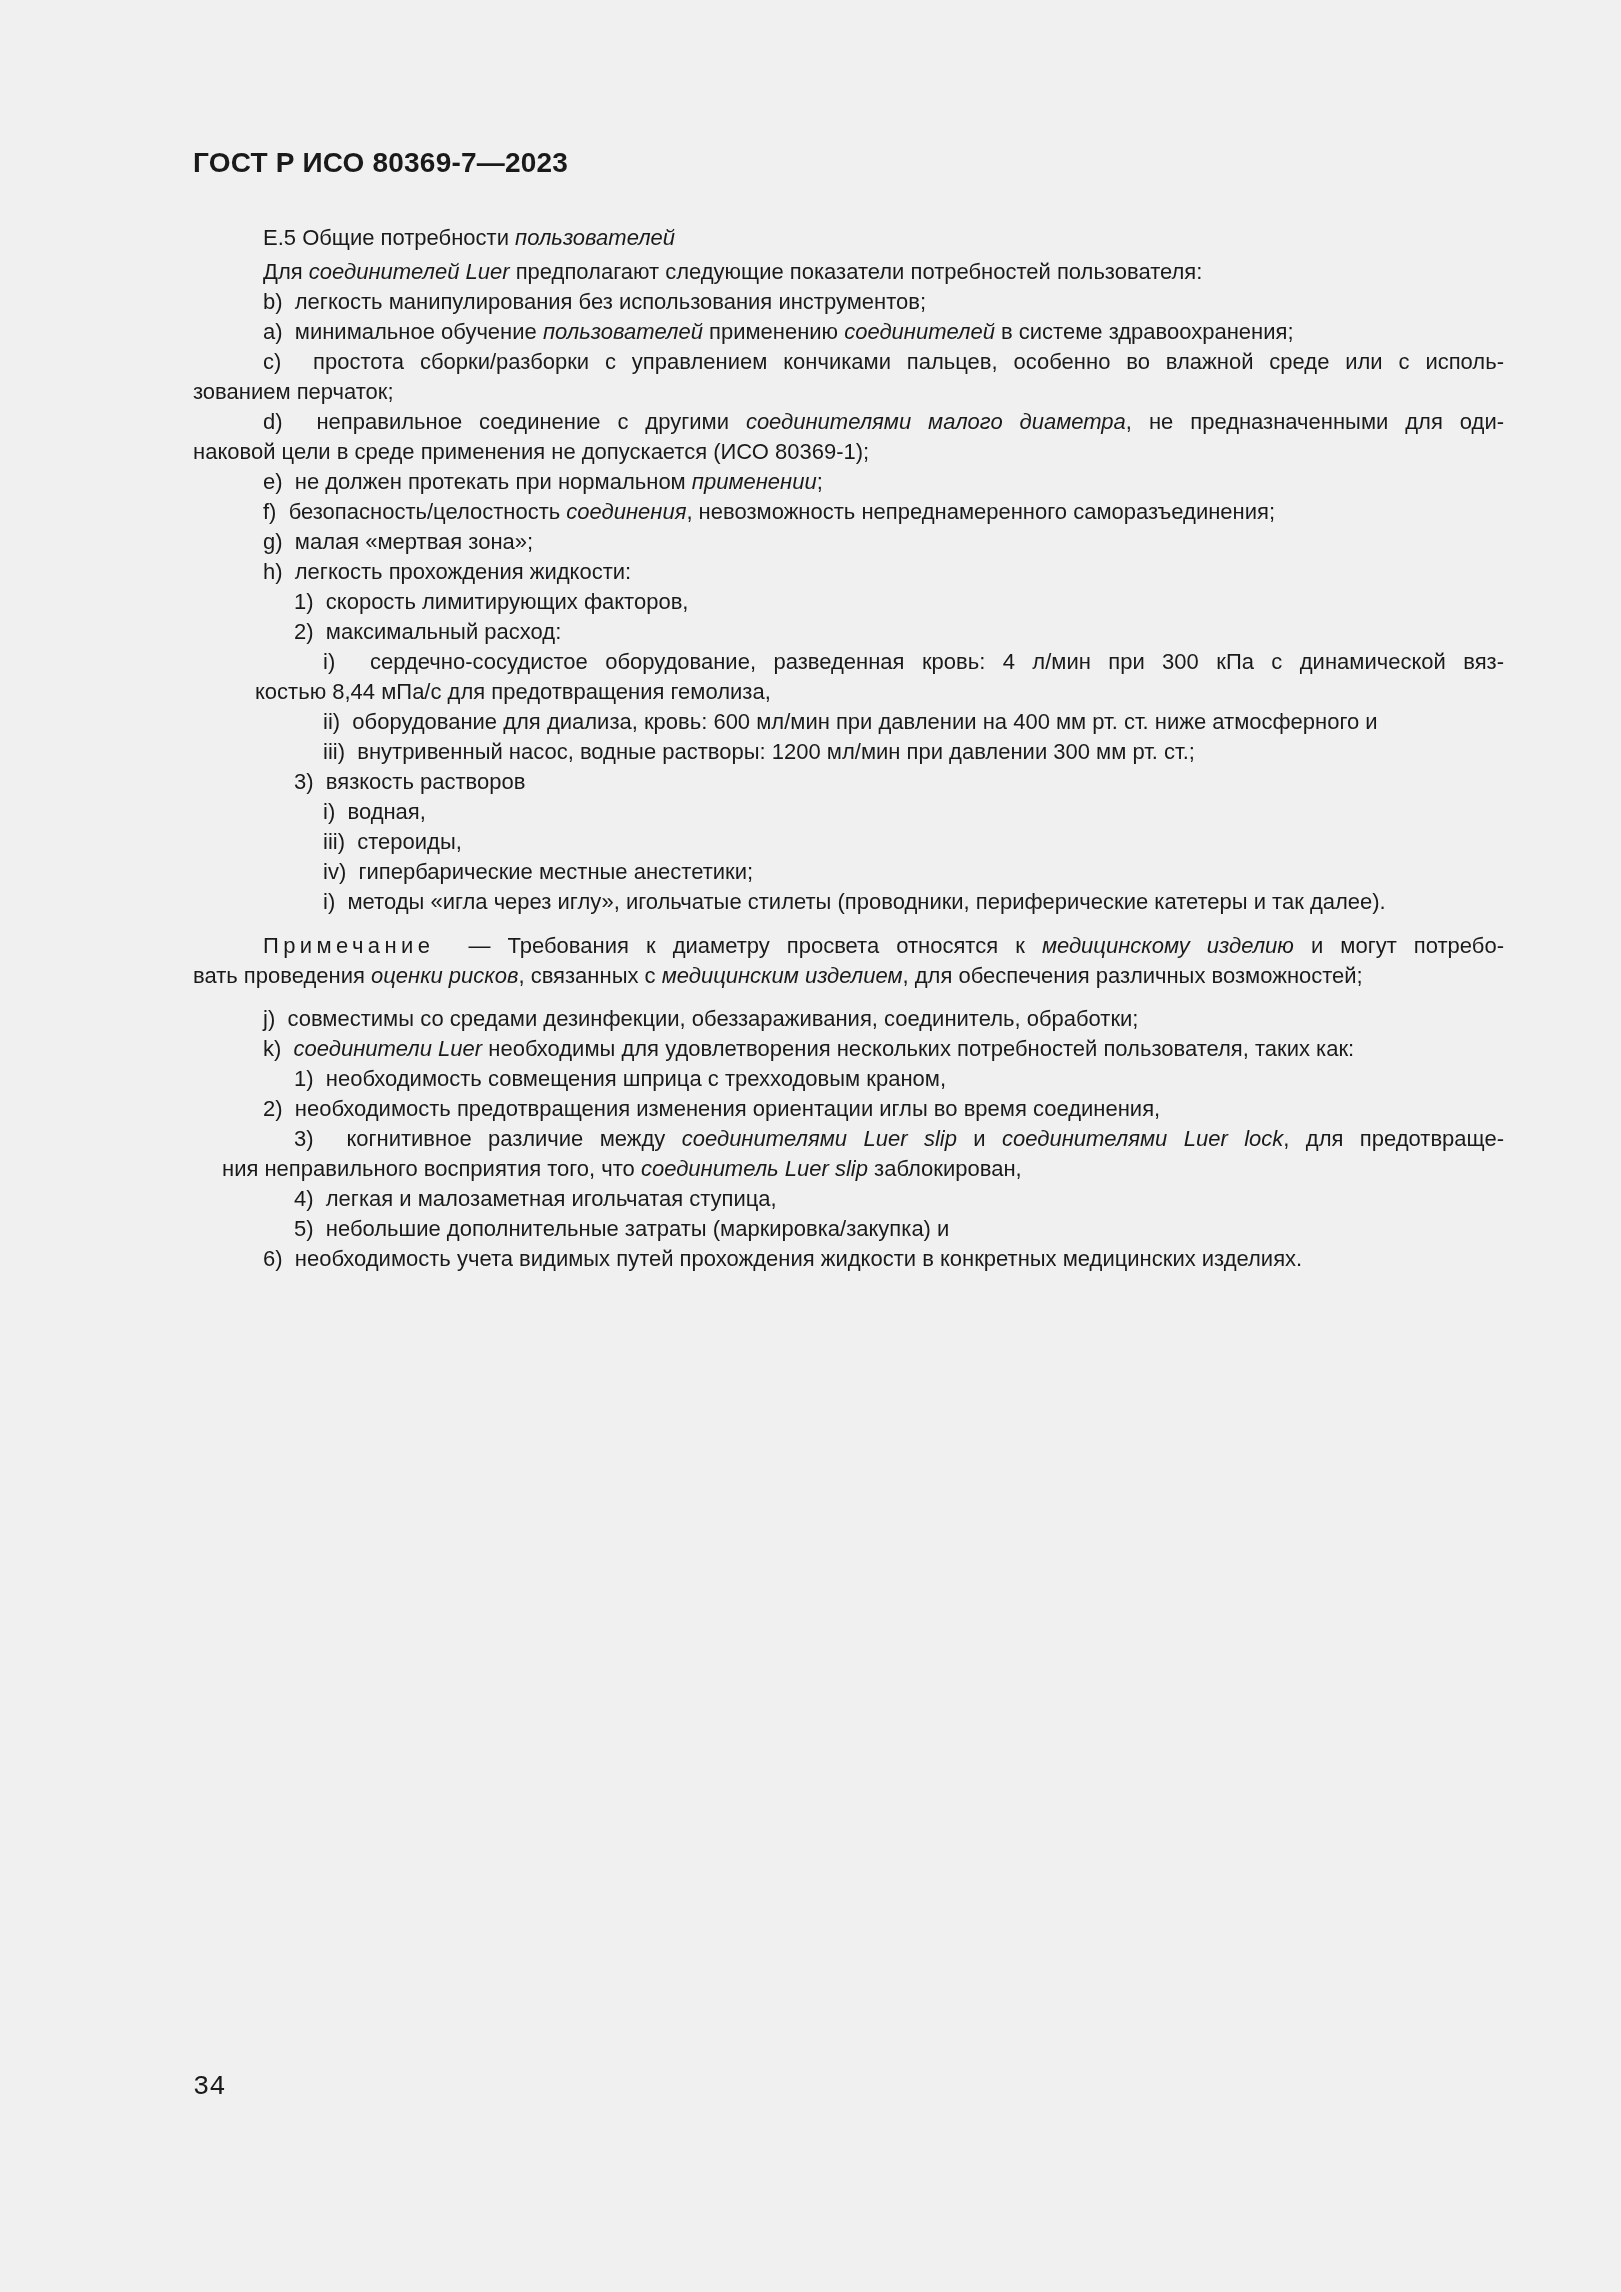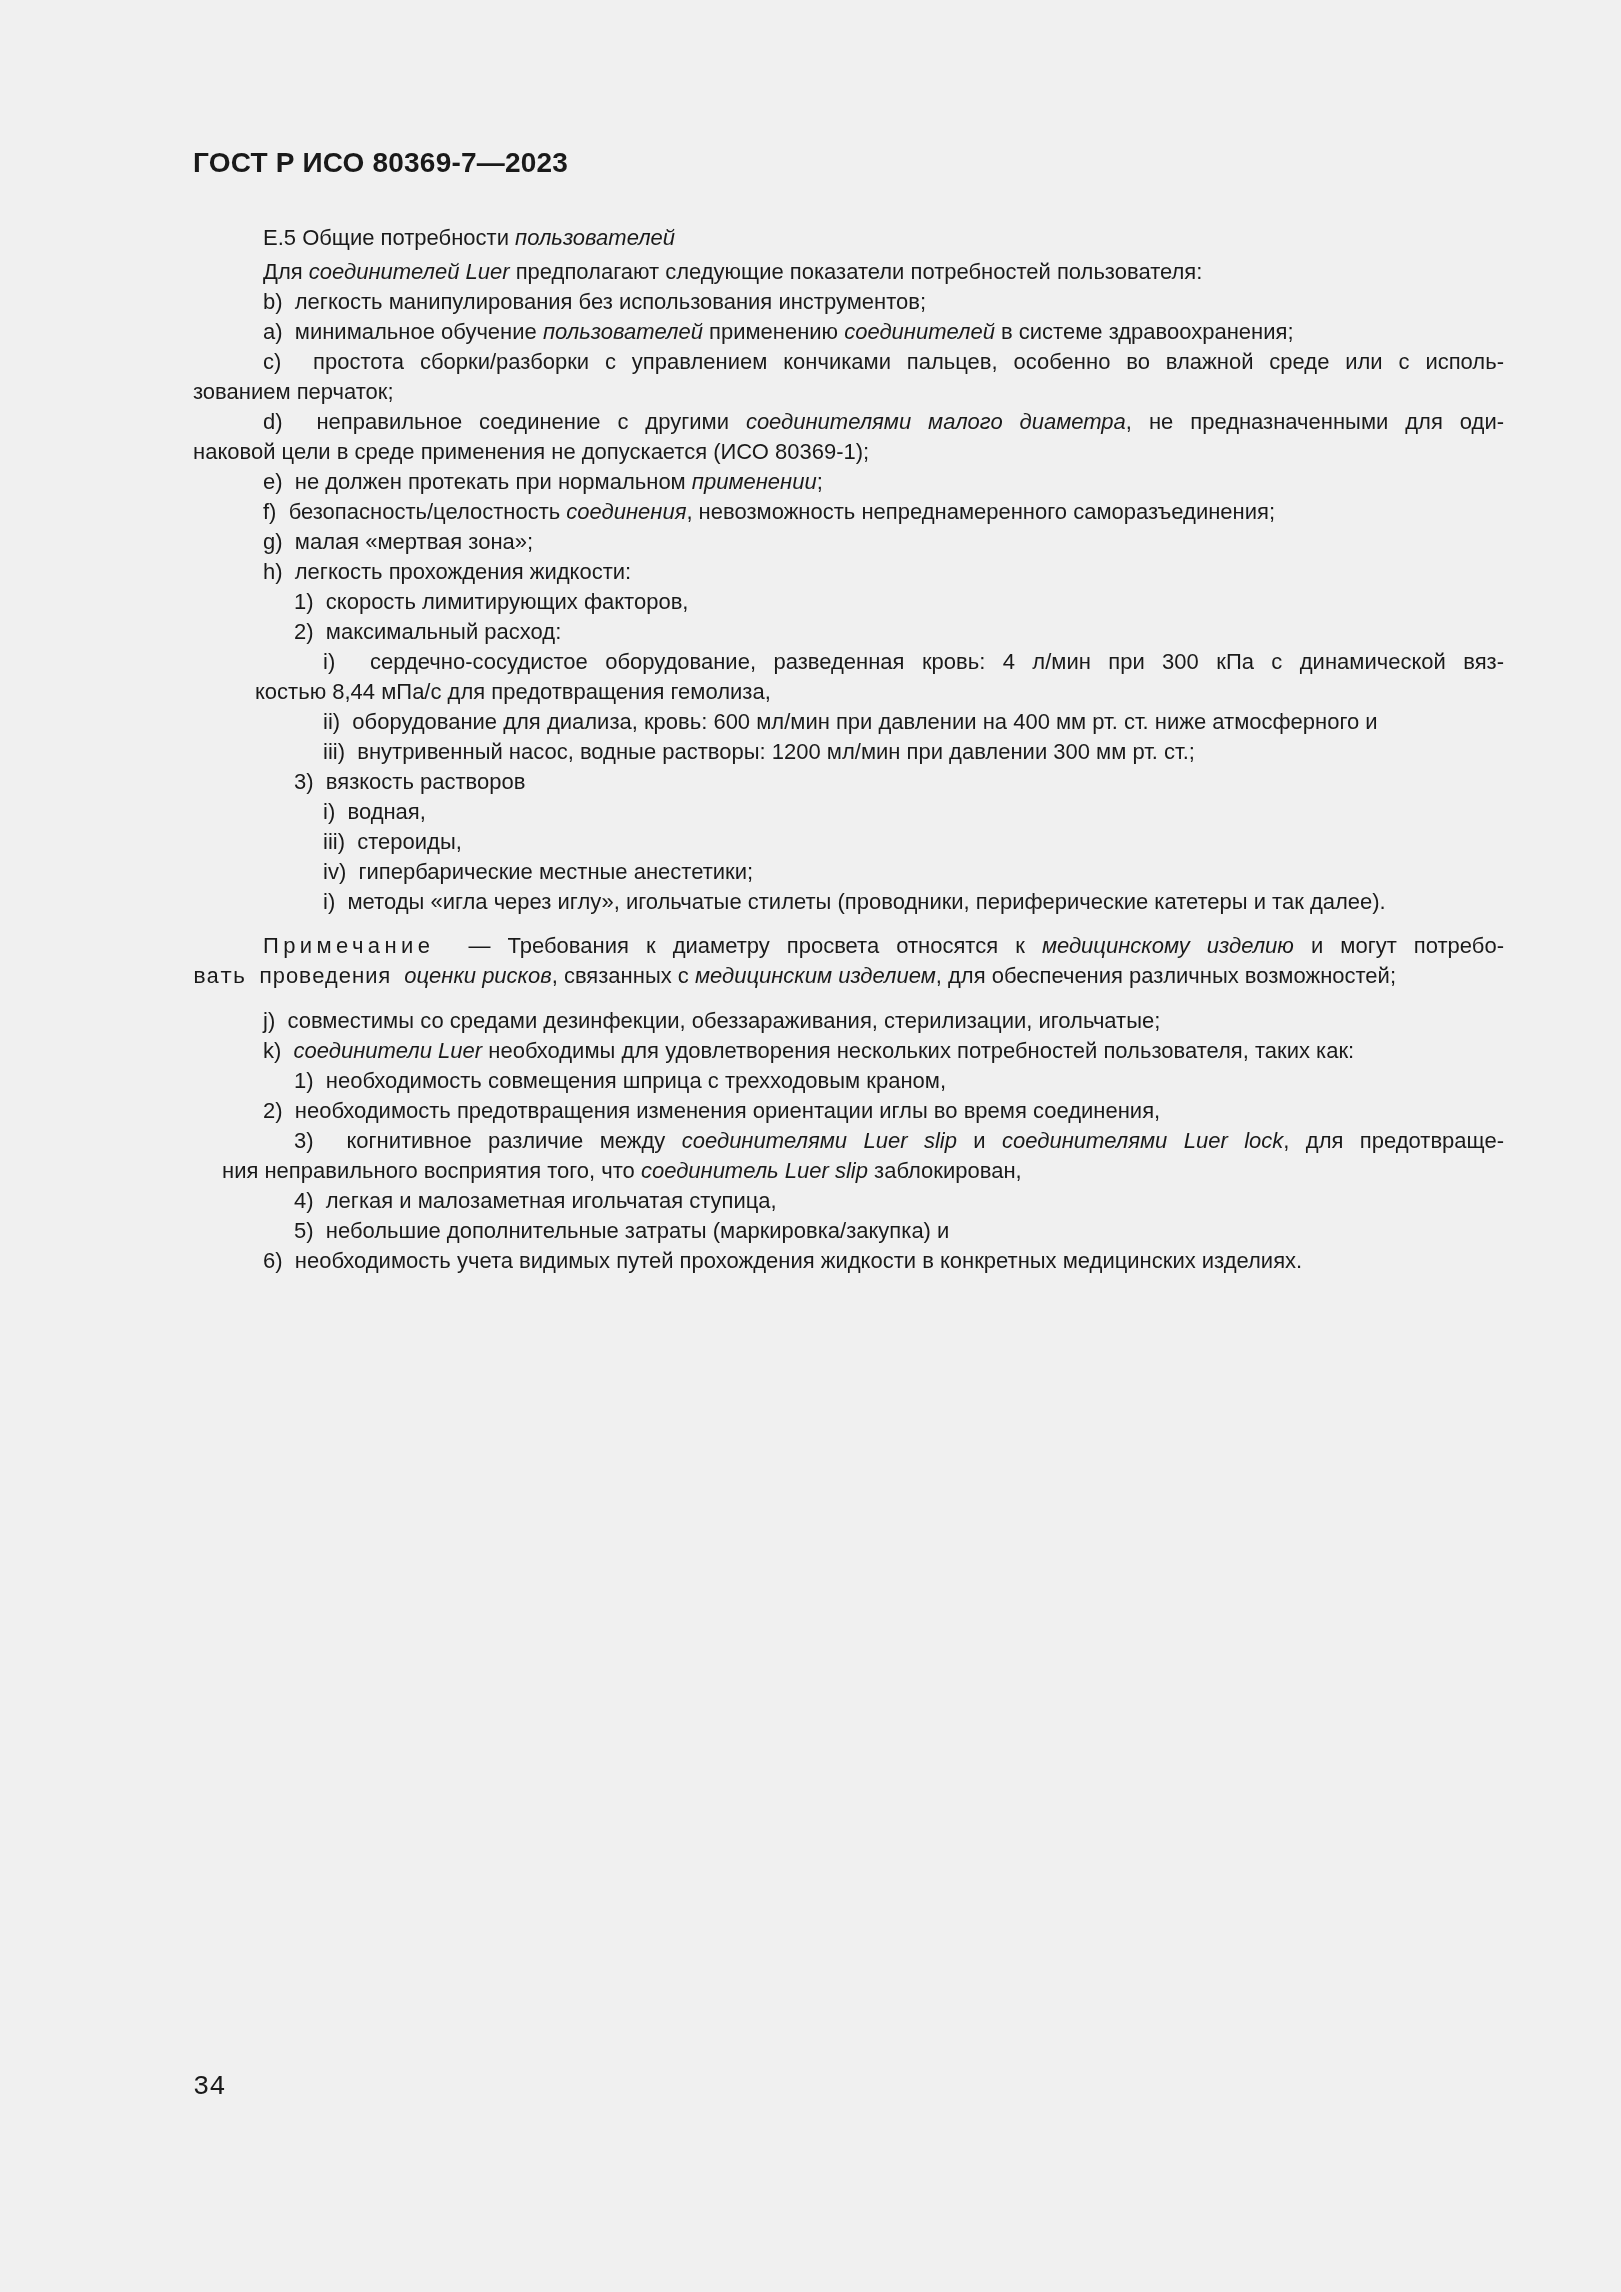--- a/index.html
+++ b/index.html
@@ -61,22 +61,22 @@
       <div class="line l3 just"><span style="white-space: pre;">i)  сердечно-сосудистое оборудование, разведенная кровь: 4 л/мин при 300 кПа с динамической вяз-</span></div>
       <div class="line l-cont"><span style="white-space: pre;">костью 8,44 мПа/с для предотвращения гемолиза,</span></div>
       <div class="line l3"><span style="white-space: pre;">ii)  оборудование для диализа, кровь: 600 мл/мин при давлении на 400 мм рт. ст. ниже атмосферного и</span></div>
       <div class="line l3"><span style="white-space: pre;">iii)  внутривенный насос, водные растворы: 1200 мл/мин при давлении 300 мм рт. ст.;</span></div>
       <div class="line l2"><span style="white-space: pre;">3)  вязкость растворов</span></div>
       <div class="line l3"><span style="white-space: pre;">i)  водная,</span></div>
       <div class="line l3"><span style="white-space: pre;">iii)  стероиды,</span></div>
       <div class="line l3"><span style="white-space: pre;">iv)  гипербарические местные анестетики;</span></div>
       <div class="line l3"><span style="white-space: pre;">i)  методы «игла через иглу», игольчатые стилеты (проводники, периферические катетеры и так далее).</span></div>
       <div class="line l1 just gap-before"><span class="spaced" style="white-space: pre;">Примечание</span><span style="white-space: pre;">  — Требования к диаметру просвета относятся к </span><em style="white-space: pre;">медицинскому изделию</em><span style="white-space: pre;"> и могут потребо-</span></div>
-      <div class="line l0 gap-after"><span style="white-space: pre; font-family: Liberation Mono, monospace;">вать проведения </span><em style="white-space: pre;">оценки рисков</em><span style="white-space: pre;">, связанных с </span><em style="white-space: pre;">медицинским изделием</em><span style="white-space: pre;">, для обеспечения различных возможностей;</span></div>
-      <div class="line l1"><span style="white-space: pre;">j)  совместимы со средами дезинфекции, обеззараживания, стерилизации, игольчатые;</span></div>
+      <div class="line l0 gap-after"><span style="white-space: pre;">вать проведения </span><em style="white-space: pre;">оценки рисков</em><span style="white-space: pre;">, связанных с </span><em style="white-space: pre;">медицинским изделием</em><span style="white-space: pre;">, для обеспечения различных возможностей;</span></div>
+      <div class="line l1"><span style="white-space: pre;">j)  совместимы со средами дезинфекции, обеззараживания, соединитель, обработки;</span></div>
       <div class="line l1"><span style="white-space: pre;">k)  </span><em style="white-space: pre;">соединители Luer</em><span style="white-space: pre;"> необходимы для удовлетворения нескольких потребностей пользователя, таких как:</span></div>
       <div class="line l2"><span style="white-space: pre;">1)  необходимость совмещения шприца с трехходовым краном,</span></div>
       <div class="line l1"><span style="white-space: pre;">2)  необходимость предотвращения изменения ориентации иглы во время соединения,</span></div>
       <div class="line l2 just"><span style="white-space: pre;">3)  когнитивное различие между </span><em style="white-space: pre;">соединителями Luer slip</em><span style="white-space: pre;"> и </span><em style="white-space: pre;">соединителями Luer lock</em><span style="white-space: pre;">, для предотвраще-</span></div>
       <div class="line l-cont2"><span style="white-space: pre;">ния неправильного восприятия того, что </span><em style="white-space: pre;">соединитель Luer slip</em><span style="white-space: pre;"> заблокирован,</span></div>
       <div class="line l2"><span style="white-space: pre;">4)  легкая и малозаметная игольчатая ступица,</span></div>
       <div class="line l2"><span style="white-space: pre;">5)  небольшие дополнительные затраты (маркировка/закупка) и</span></div>
       <div class="line l1"><span style="white-space: pre;">6)  необходимость учета видимых путей прохождения жидкости в конкретных медицинских изделиях.</span></div>
     </div>
 </div>

